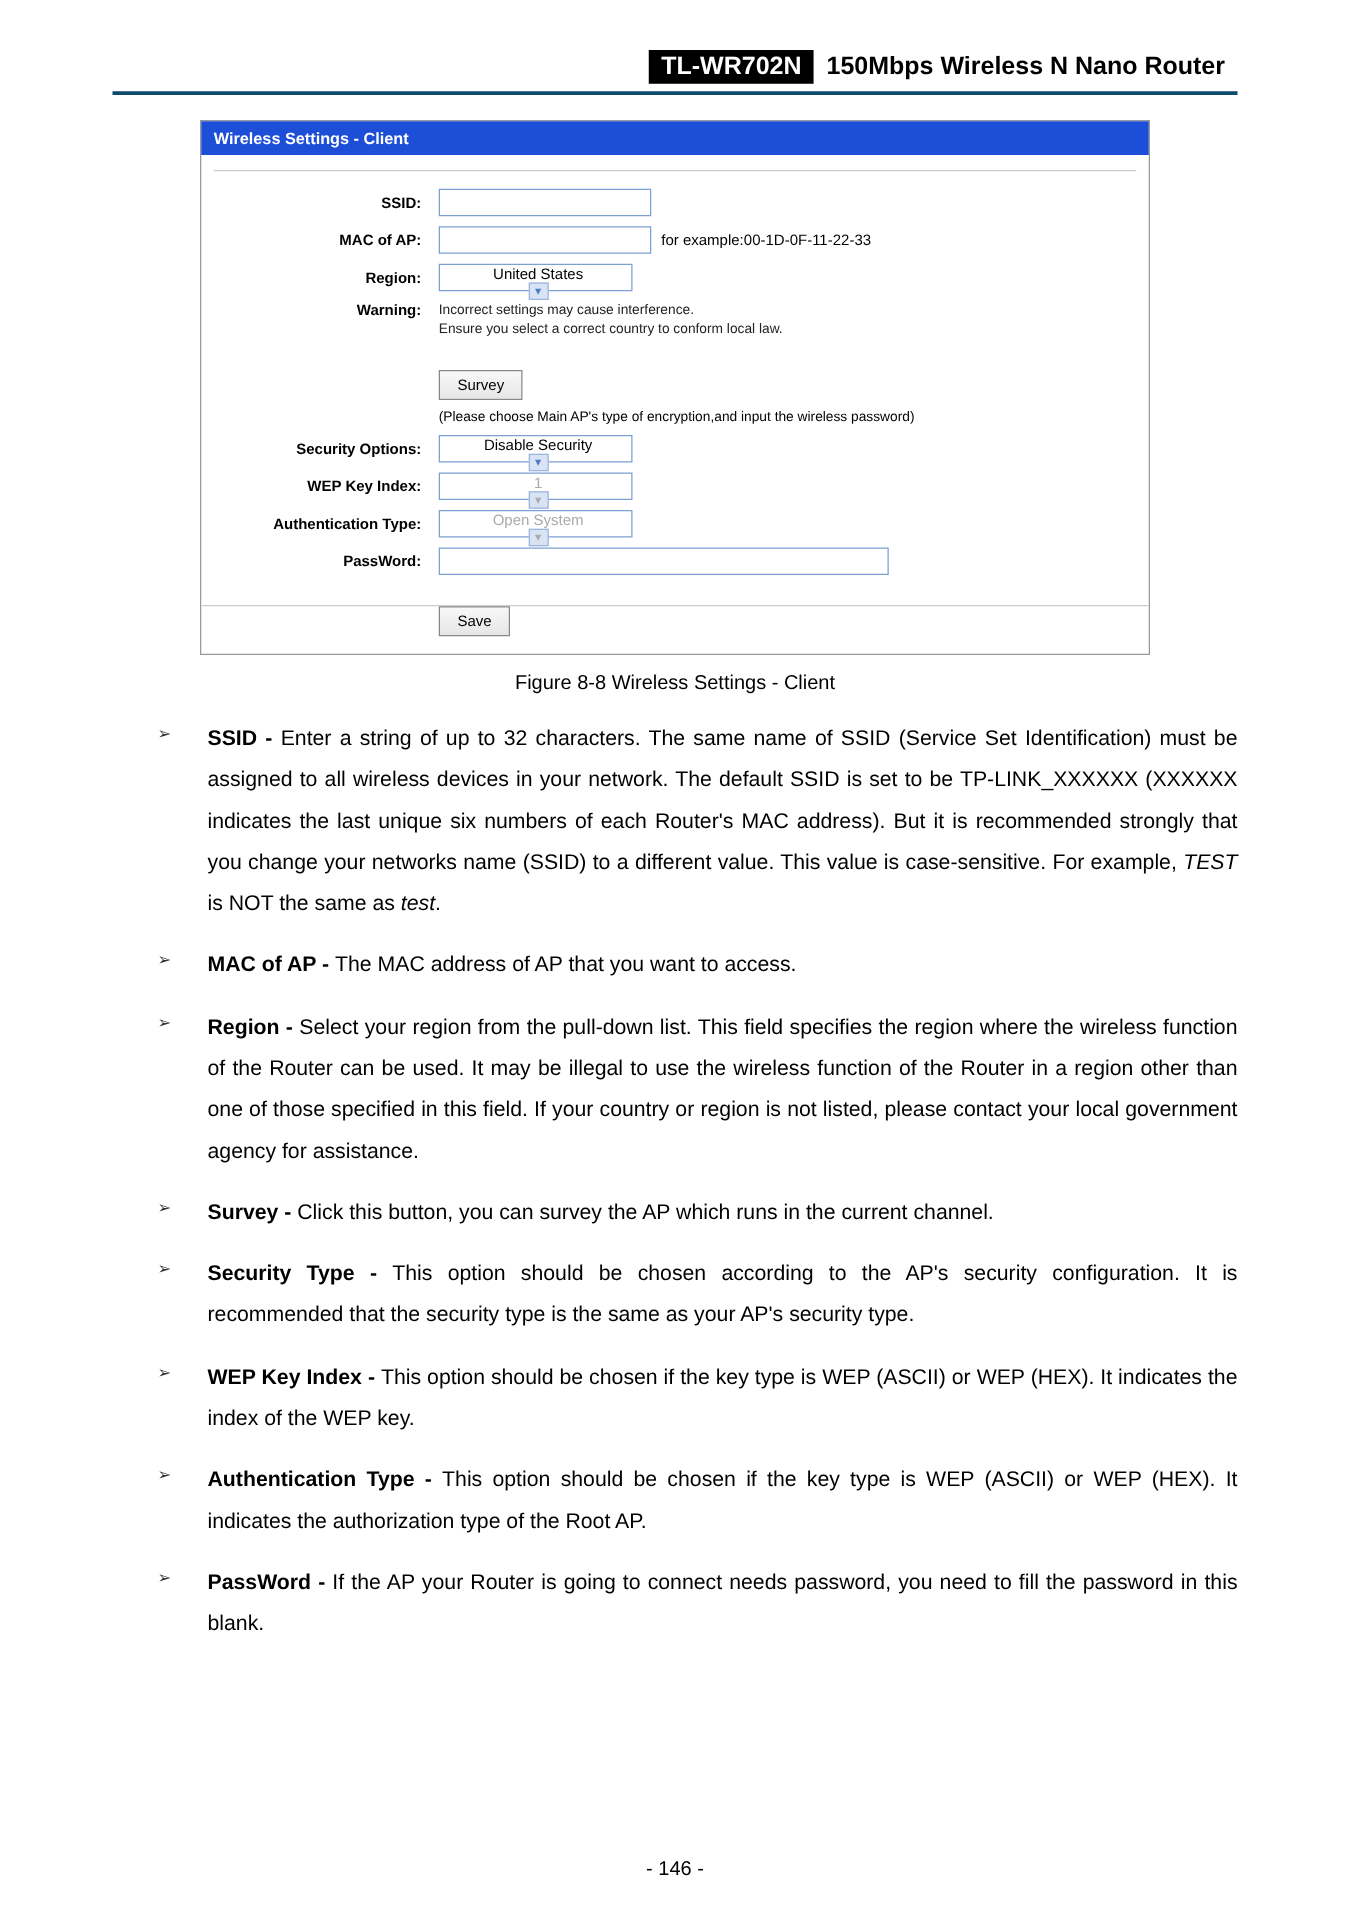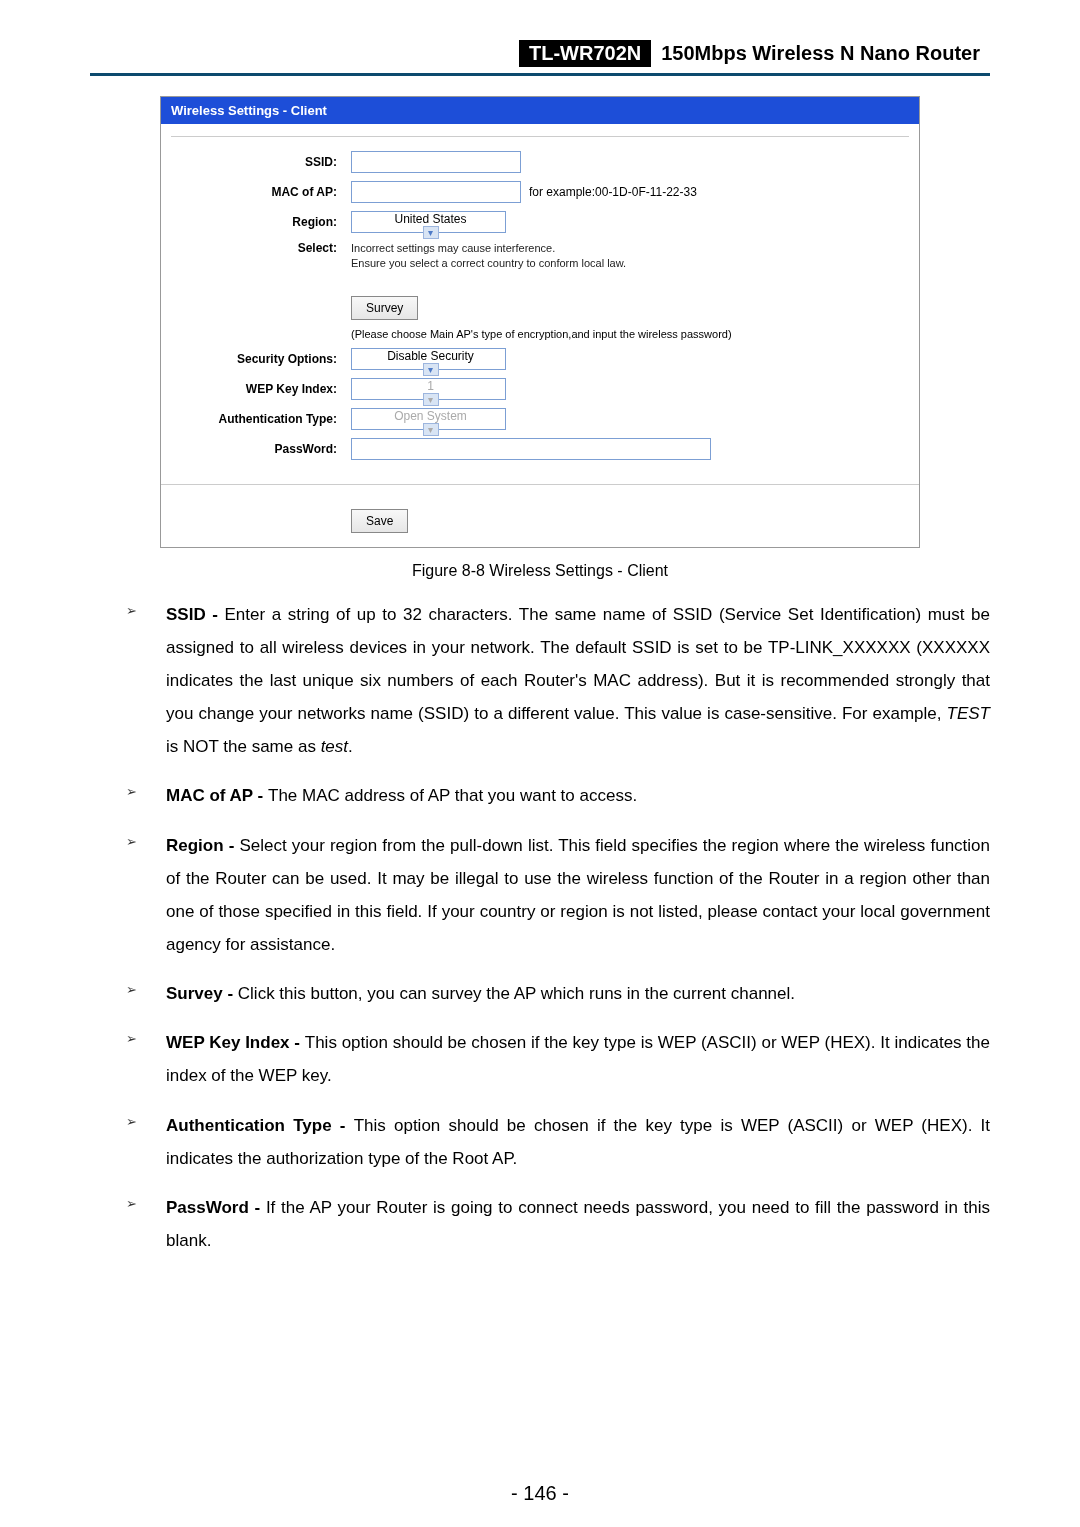--- a/index.html
+++ b/index.html
@@ -100,21 +100,21 @@
     border: 1px solid #888;
     padding: 4px 14px;
     font-size: 12px;
     cursor: pointer;
   }
   .indent-col { width: 180px; padding-right: 14px; }
   .hint { font-size: 11px; }
   .pwd-input { width: 360px; }
   .panel-footer {
     border-top: 1px solid #ccc;
-    padding: 24px 0 14px 190px;
+    padding: 0 0 14px 190px;
   }
   .fig-caption {
     text-align: center;
     font-size: 16px;
     margin-bottom: 18px;
   }
   ul.desc-list {
     list-style: none;
     padding: 0 0 0 36px;
     font-size: 17px;
@@ -134,21 +134,21 @@
     font-size: 13px;
     color: #333;
   }
   .b { font-weight: bold; }
   .i { font-style: italic; }
   .pagefoot {
     position: absolute;
     bottom: 22px;
     left: 0; right: 0;
     text-align: center;
-    font-size: 20px;
+    font-size: 16px;
   }
 </style>
 </head>
 <body>
 
 <div class="header-row">
   <span class="model">TL-WR702N</span>
   <span class="product">150Mbps  Wireless  N  Nano  Router</span>
 </div>
 
@@ -176,21 +176,21 @@
       <div class="label">Region:</div>
       <div class="field">
         <div class="select-box">
           <span class="val">United States</span>
           <span class="arrow">▾</span>
         </div>
       </div>
     </div>
 
     <div class="form-row" style="align-items:flex-start;">
-      <div class="label">Select:</div>
+      <div class="label">Warning:</div>
       <div class="field" style="display:block;">
         <div class="warning-text">Incorrect settings may cause interference.</div>
         <div class="warning-text">Ensure you select a correct country to conform local law.</div>
       </div>
     </div>
 
     <div style="height:16px;"></div>
 
     <div class="form-row">
       <div class="indent-col"></div>
@@ -257,20 +257,23 @@
   <li>
     <span class="b">MAC of AP - </span><span>The MAC address of AP that you want to access.</span>
   </li>
   <li>
     <span class="b">Region - </span><span>Select your region from the pull-down list. This field specifies the region where the wireless function of the Router can be used. It may be illegal to use the wireless function of the Router in a region other than one of those specified in this field. If your country or region is not listed, please contact your local government agency for assistance.</span>
   </li>
   <li>
     <span class="b">Survey - </span><span>Click this button, you can survey the AP which runs in the current channel.</span>
   </li>
   <li>
+    <span class="b">Security Type - </span><span>This option should be chosen according to the AP's security configuration. It is recommended that the security type is the same as your AP's security type.</span>
+  </li>
+  <li>
     <span class="b">WEP Key Index - </span><span>This option should be chosen if the key type is WEP (ASCII) or WEP (HEX). It indicates the index of the WEP key.</span>
   </li>
   <li>
     <span class="b">Authentication Type - </span><span>This option should be chosen if the key type is WEP (ASCII) or WEP (HEX). It indicates the authorization type of the Root AP.</span>
   </li>
   <li>
     <span class="b">PassWord - </span><span>If the AP your Router is going to connect needs password, you need to fill the password in this blank.</span>
   </li>
 </ul>
 

